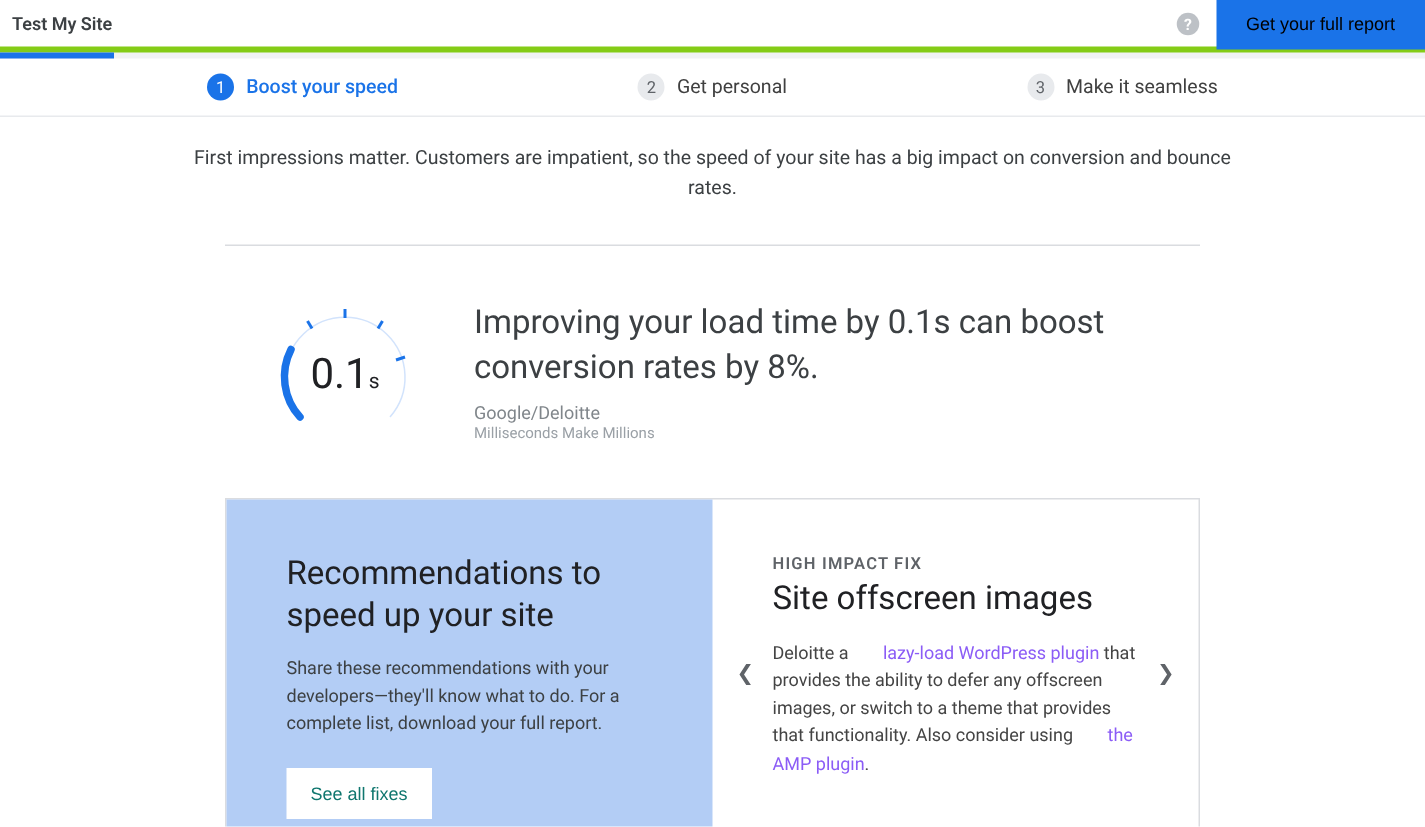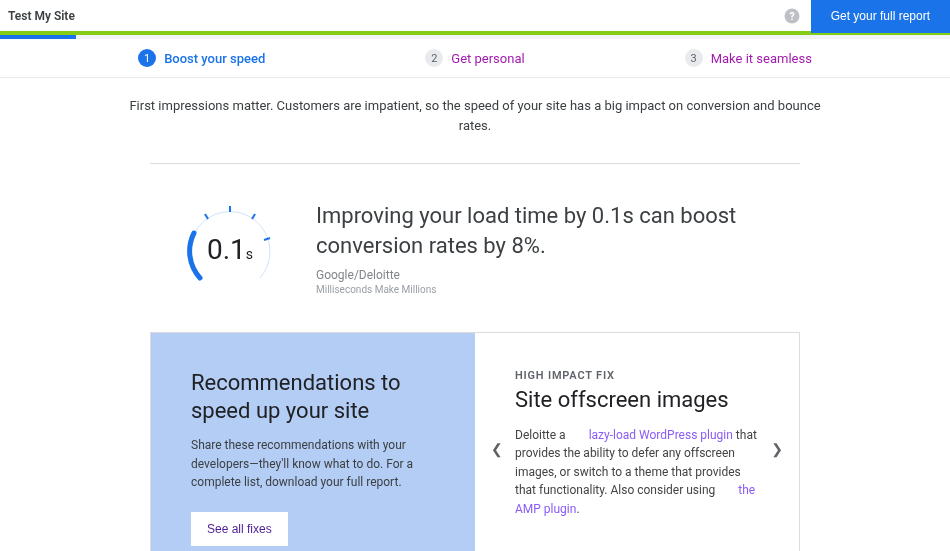--- a/index.html
+++ b/index.html
@@ -30,21 +30,21 @@
     gap: 10px;
   }
   .help-icon {
     width: 18px; height: 18px;
     display: flex; align-items: center; justify-content: center;
     color: #9aa0a6;
     cursor: pointer;
   }
   .cta-btn {
     background: #1a73e8;
-    color: #ffffff;
+    color: #000000;
     font-size: 12px;
     font-weight: 500;
     border: none;
     padding: 10px 20px;
     cursor: pointer;
   }
   .progress-bar {
     height: 4px;
     background: #f1f3f4;
     position: relative;
@@ -71,21 +71,21 @@
   }
   .tab .num {
     width: 18px; height: 18px;
     border-radius: 50%;
     display: flex; align-items: center; justify-content: center;
     font-size: 11px;
   }
   .tab.active .num { background: #1a73e8; color: #fff; }
   .tab.active .label { color: #1a73e8; font-weight: 500; }
   .tab.inactive .num { background: #e8eaed; color: #5f6368; }
-  .tab.inactive .label { color: #a21caf; }
+  .tab.inactive .label { color: #404040; }
   .intro {
     text-align: center;
     font-size: 13px;
     color: #3c4043;
     padding: 18px 120px 28px;
     line-height: 1.5;
   }
   .divider {
     height: 1px;
     background: #dadce0;
@@ -161,21 +161,21 @@
   }
   .card p {
     font-size: 12px;
     color: #444;
     line-height: 1.55;
   }
   .card.blue p { color: #3c4043; }
   .card p a { color: #8b5cf6; text-decoration: none; cursor: pointer; padding-left: 20px; }
   .see-all {
     background: #fff;
-    color: #4c1d95;
+    color: #0f766e;
     border: none;
     font-size: 12px;
     font-weight: 500;
     padding: 10px 16px;
     margin-top: 20px;
     cursor: pointer;
   }
   .chev {
     position: absolute;
     top: 50%;

